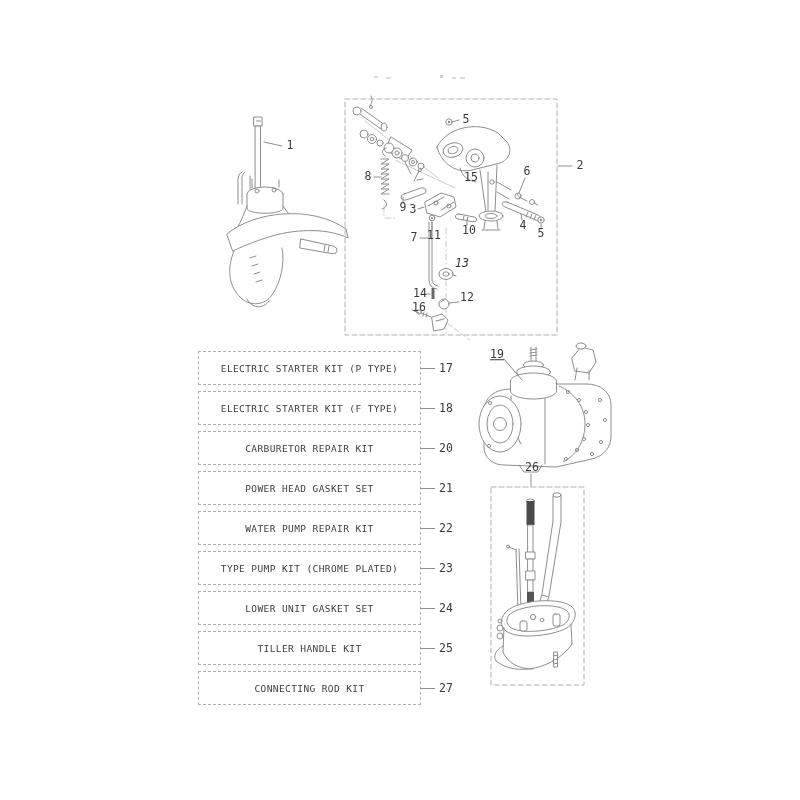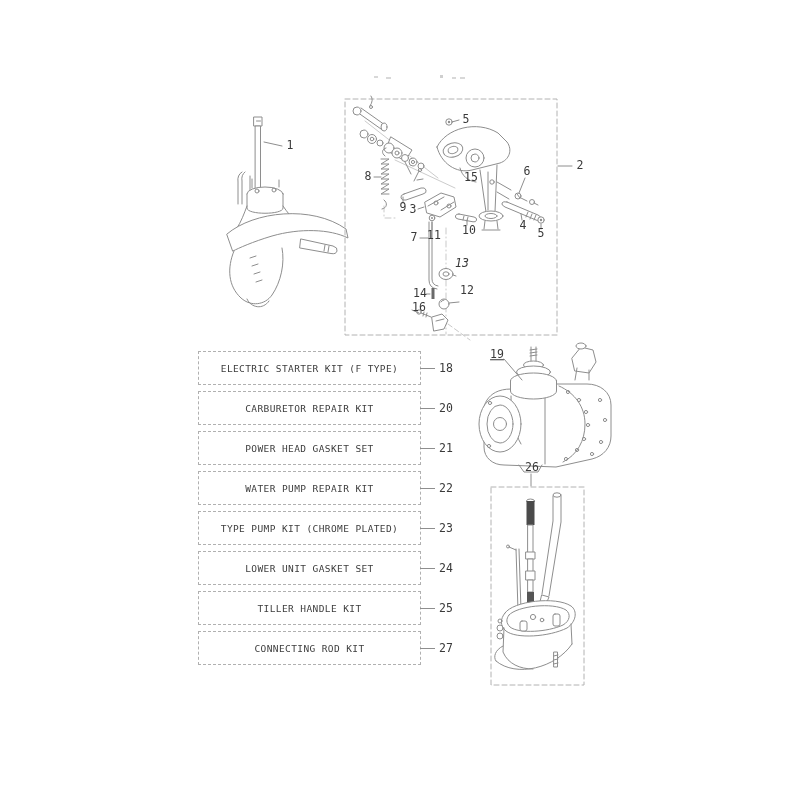--- a/index.html
+++ b/index.html
@@ -294,28 +294,33 @@
       <span class="callout" style="left: 403px; top: 208px; color: rgb(58, 58, 58);">9</span>
       <span class="callout" style="left: 413px; top: 210px; color: rgb(58, 58, 58);">3</span>
       <span class="callout" style="left: 527px; top: 172px; color: rgb(58, 58, 58);">6</span>
       <span class="callout" style="left: 523px; top: 226px; color: rgb(58, 58, 58);">4</span>
       <span class="callout" style="left: 541px; top: 234px; color: rgb(58, 58, 58);">5</span>
       <span class="callout" style="left: 469px; top: 231px; color: rgb(58, 58, 58);">10</span>
       <span class="callout" style="left: 414px; top: 238px; color: rgb(58, 58, 58);">7</span>
       <span class="callout" style="left: 434px; top: 236px; color: rgb(58, 58, 58);">11</span>
       <span class="callout" style="left: 462px; top: 264px; color: rgb(58, 58, 58); font-style: italic;">13</span>
       <span class="callout" style="left: 420px; top: 294px; color: rgb(58, 58, 58); text-align: right;">14</span>
-      <span class="callout" style="left: 467px; top: 291px; color: rgb(58, 58, 58);">12</span>
+      <span class="callout" style="left: 467px; top: 298px; color: rgb(58, 58, 58);">12</span>
       <span class="callout" style="left: 419px; top: 308px; color: rgb(58, 58, 58);">16</span>
       <span class="callout" style="left: 497px; top: 355px; color: rgb(58, 58, 58); text-decoration: underline;">19</span>
       <span class="callout" style="left: 532px; top: 468px; color: rgb(58, 58, 58);">26</span>
     </div>
 
   <div class="kit-list" id="kit-list">
       <div class="kit-item">
+      <span class="kit-label">ELECTRIC STARTER KIT (P TYPE)</span>
+      <span class="kit-leader"></span>
+      <span class="kit-number">17</span>
+    </div>
+      <div class="kit-item">
       <span class="kit-label">ELECTRIC STARTER KIT (F TYPE)</span>
       <span class="kit-leader"></span>
       <span class="kit-number">18</span>
     </div>
       <div class="kit-item">
       <span class="kit-label">CARBURETOR REPAIR KIT</span>
       <span class="kit-leader"></span>
       <span class="kit-number">20</span>
     </div>
       <div class="kit-item">

